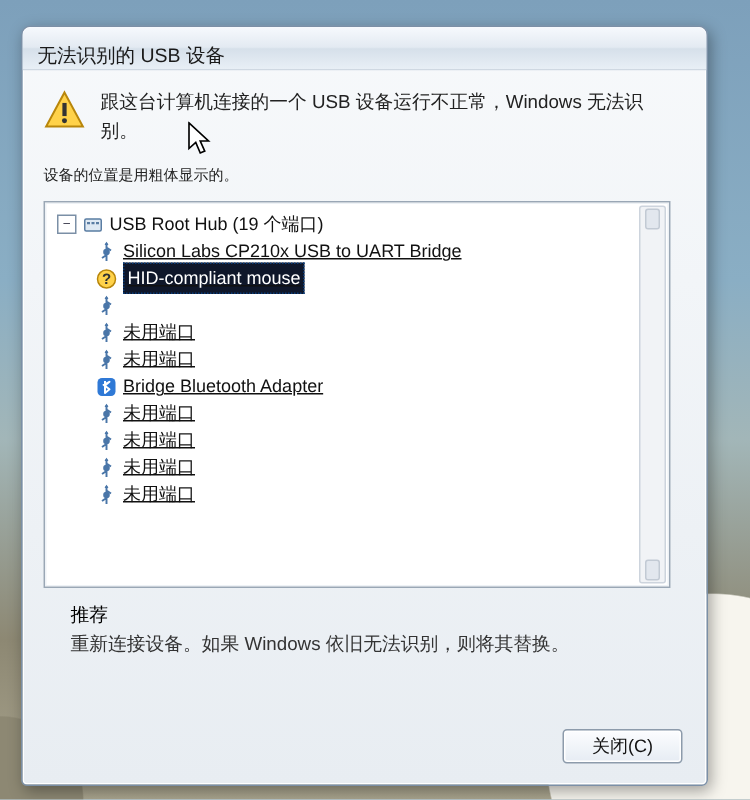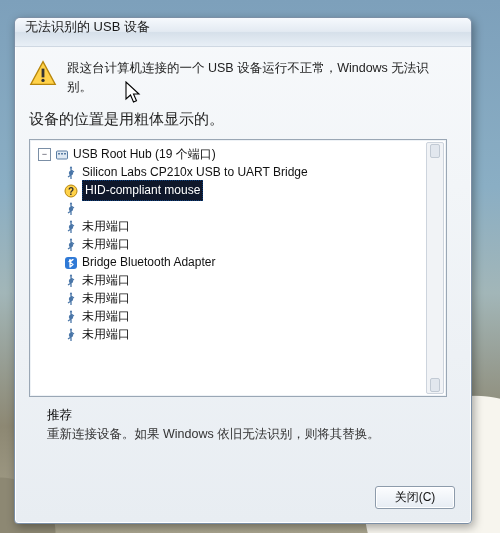--- a/index.html
+++ b/index.html
@@ -29,21 +29,21 @@
     height: 505px;
     border: 1px solid #7b8fa6;
     background: linear-gradient(180deg, #f7f9fb, #e8edf2);
     box-shadow: 2px 3px 10px rgba(0,0,0,.35), inset 0 0 0 1px #fff;
     border-radius: 6px 6px 4px 4px;
   }
   .titlebar {
     height: 28px;
     padding: 0 10px;
     display: flex;
-    align-items: flex-start;
+    align-items: flex-end;
     color: #1a1a1a;
     font-size: 13px;
     background: linear-gradient(180deg,#f6f9fd,#e3eaf2 48%, #d6e0ea 52%, #e8eff6);
     border-bottom: 1px solid #cfd8e2;
     border-radius: 6px 6px 0 0;
   }
   .body {
     padding: 12px 24px 10px 14px;
   }
   .alert-row {
@@ -61,21 +61,21 @@
   }
   .cursor {
     position:absolute;
     left: 96px;
     top: 22px;
     pointer-events:none;
   }
   .location-line {
     color: #222;
     margin: 8px 0 10px 0;
-    font-size: 15px;
+    font-size: 10px;
   }
   .tree-box {
     border: 1px solid #9aa7b5;
     background: #fff;
     height: 244px;
     padding: 6px 4px;
     overflow: hidden;
     position: relative;
     box-shadow: inset 0 0 0 1px #eef2f6;
   }
@@ -100,21 +100,21 @@
     line-height: 1.55;
     margin-right: 20px;
   }
   .tree-row {
     display: flex;
     align-items: center;
     white-space: nowrap;
     height: 18px;
   }
   .indent-0 { padding-left: 4px; }
-  .indent-1 { padding-left: 30px; }
+  .indent-1 { padding-left: 30px; text-decoration: underline; }
   .expander {
     width: 11px; height: 11px;
     border: 1px solid #7b8fa6;
     background:#fff;
     margin-right: 4px;
     display:inline-flex; align-items:center; justify-content:center;
     font-size:9px; line-height:1; color:#445;
   }
   .ico {
     width: 14px; height: 14px;

